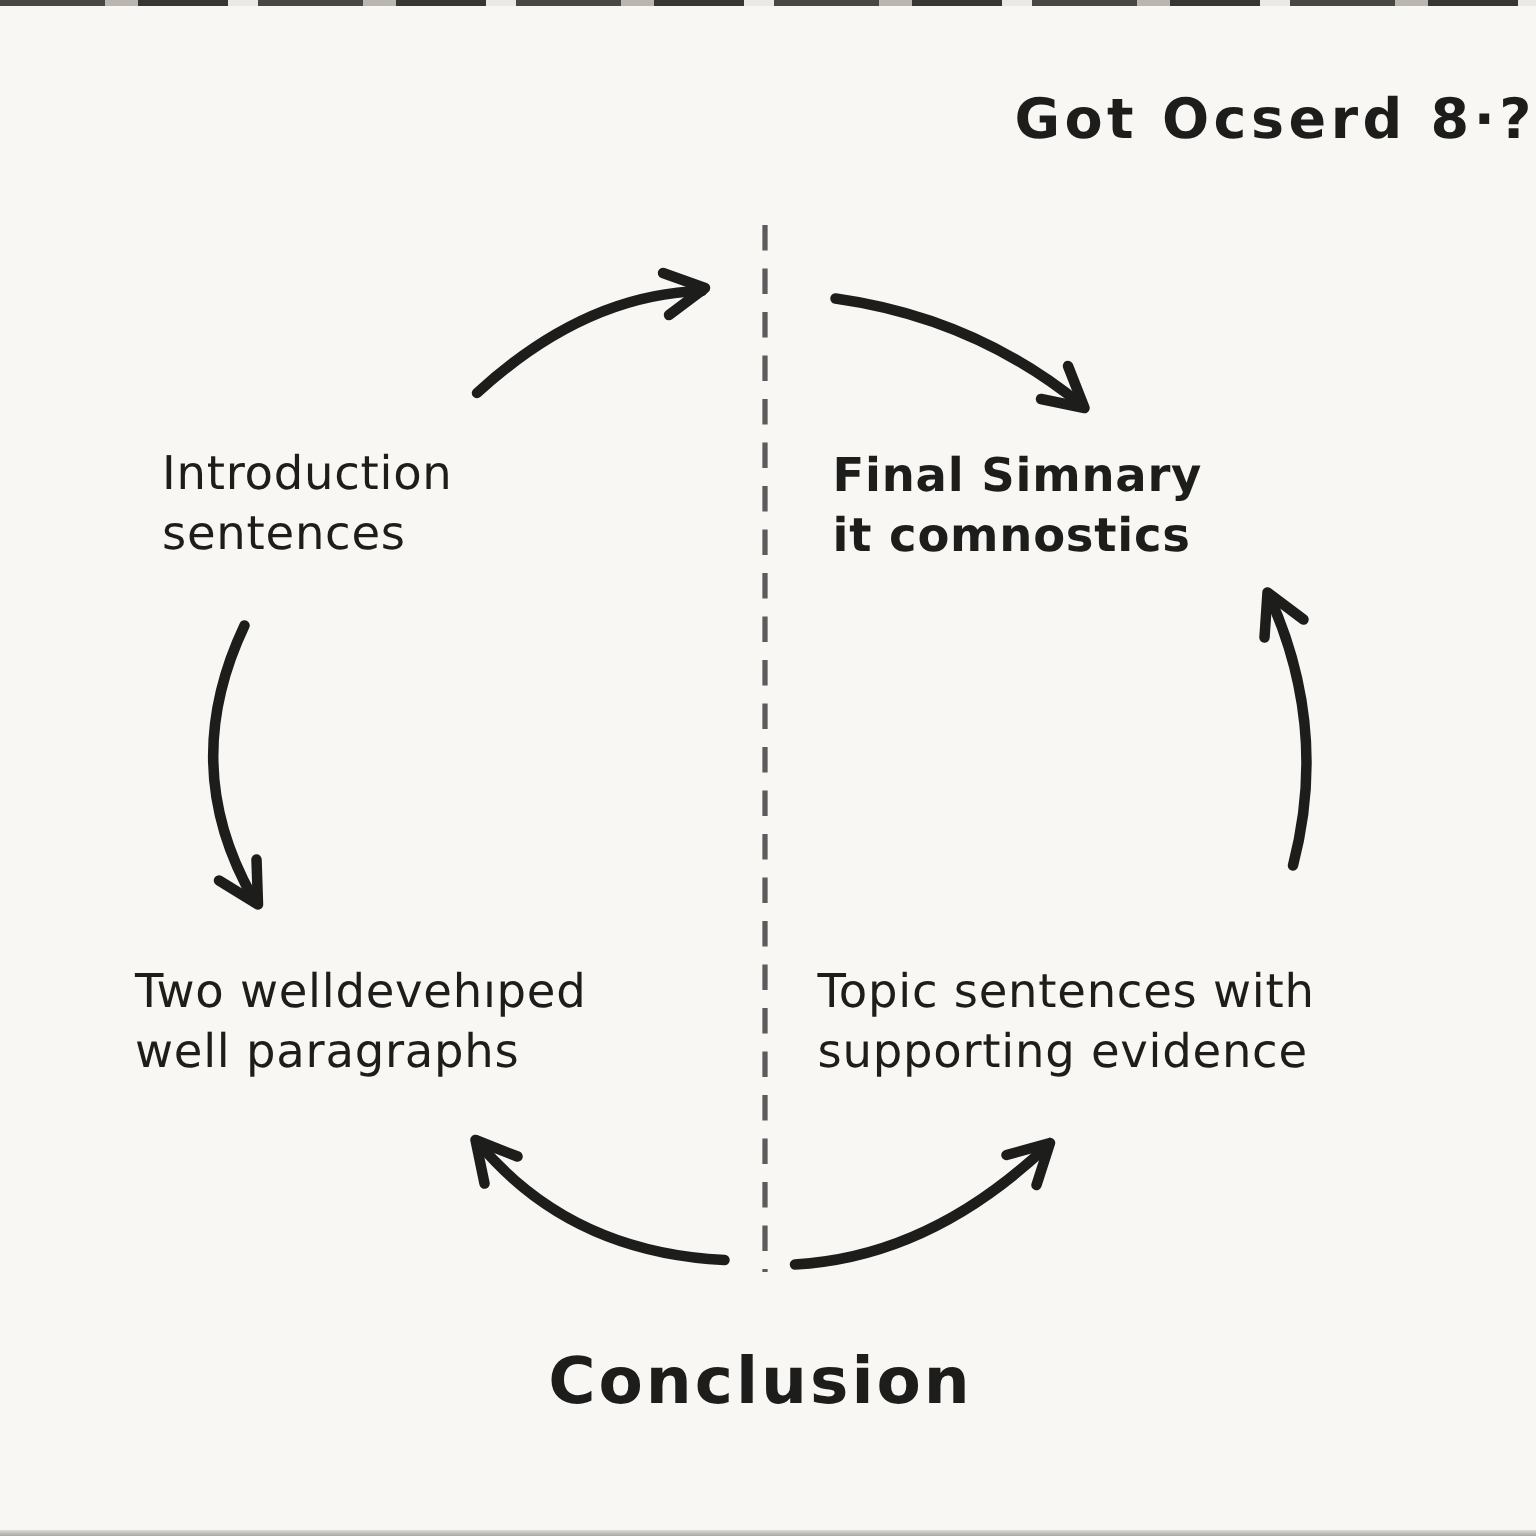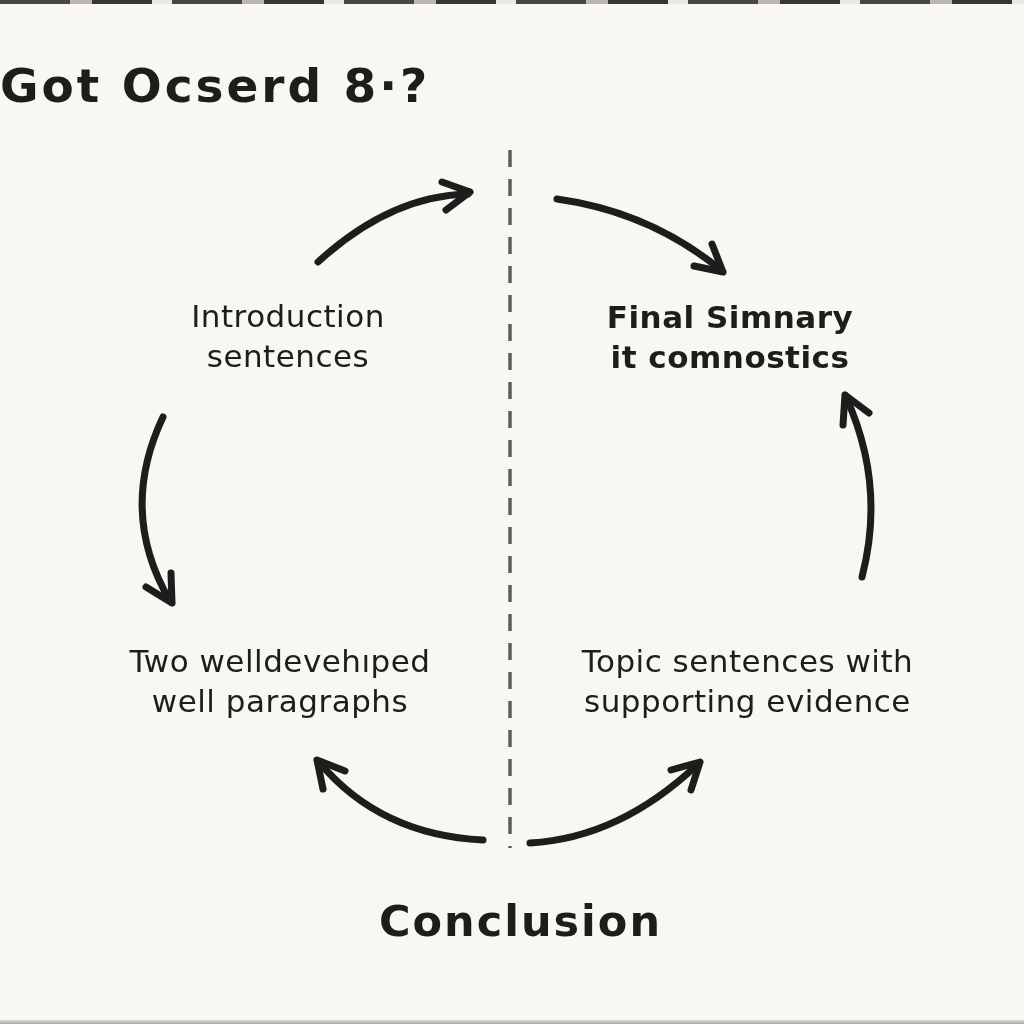--- a/index.html
+++ b/index.html
@@ -30,43 +30,42 @@
     position: absolute;
     bottom: 0; left: 0; right: 0;
     height: 4px;
     background: linear-gradient(180deg, #dedcd8, #a7a7a5);
   }
   .title {
     position: absolute;
     top: 58px; left: 0;
     width: 100%;
     margin: 0;
-    text-align: left;
-    font-size: 47px;
+    text-align: right;
+    font-size: 37px;
     font-weight: 600;
     letter-spacing: 3px;
   }
   .node {
     position: absolute;
-    text-align: center;
     font-size: 31px;
     line-height: 40px;
     letter-spacing: 0.5px;
     font-weight: 500;
   }
   .node span { display: block; }
   .node-tl { left: 108px; top: 296px; width: 360px; }
   .node-tr { left: 555px; top: 297px; width: 350px; font-weight: bold; }
   .node-bl { left: 90px;  top: 641px; width: 380px; }
   .node-br { left: 545px; top: 641px; width: 405px; }
   .conclusion {
     position: absolute;
     left: 352px; top: 896px;
     width: 310px;
-    text-align: right;
+    text-align: center;
     font-size: 43px;
     font-weight: 600;
     letter-spacing: 2px;
   }
   svg.overlay {
     position: absolute;
     inset: 0;
     width: 1024px;
     height: 1024px;
   }

